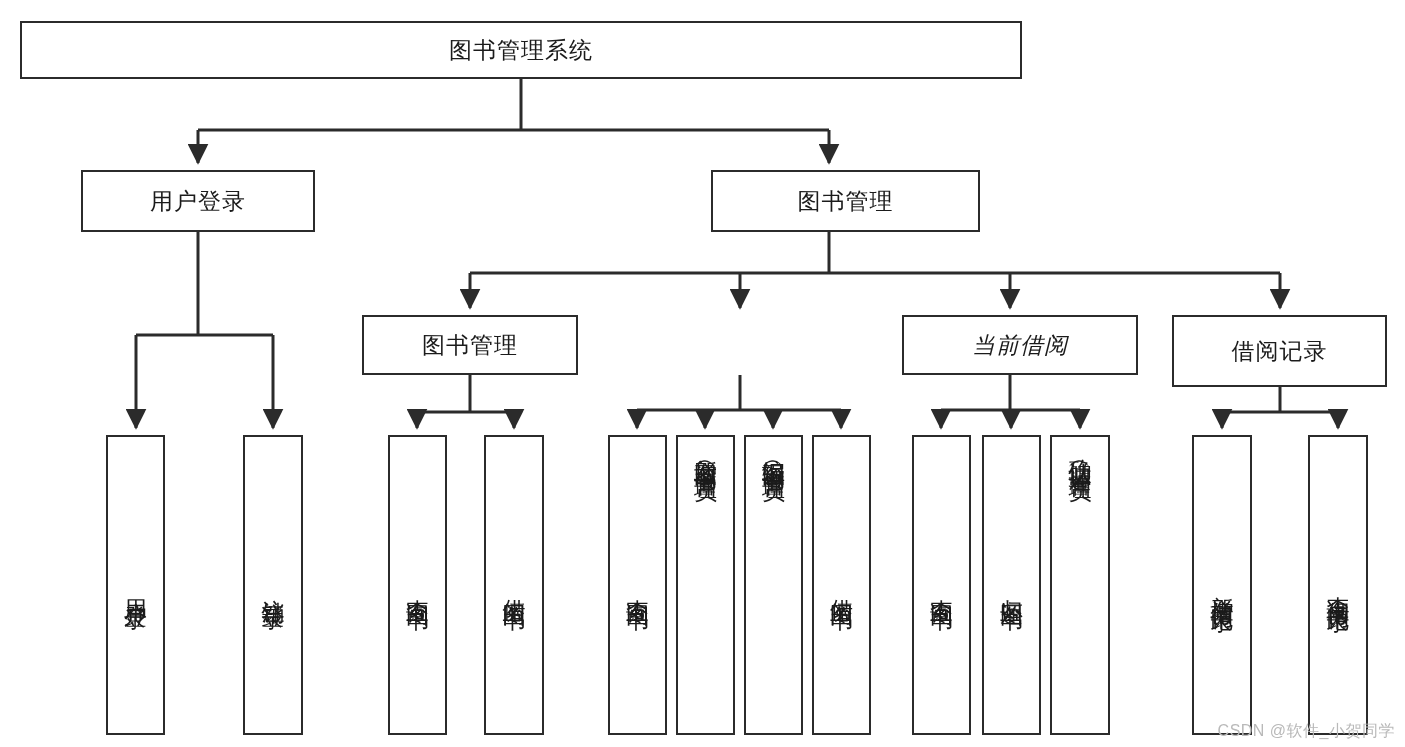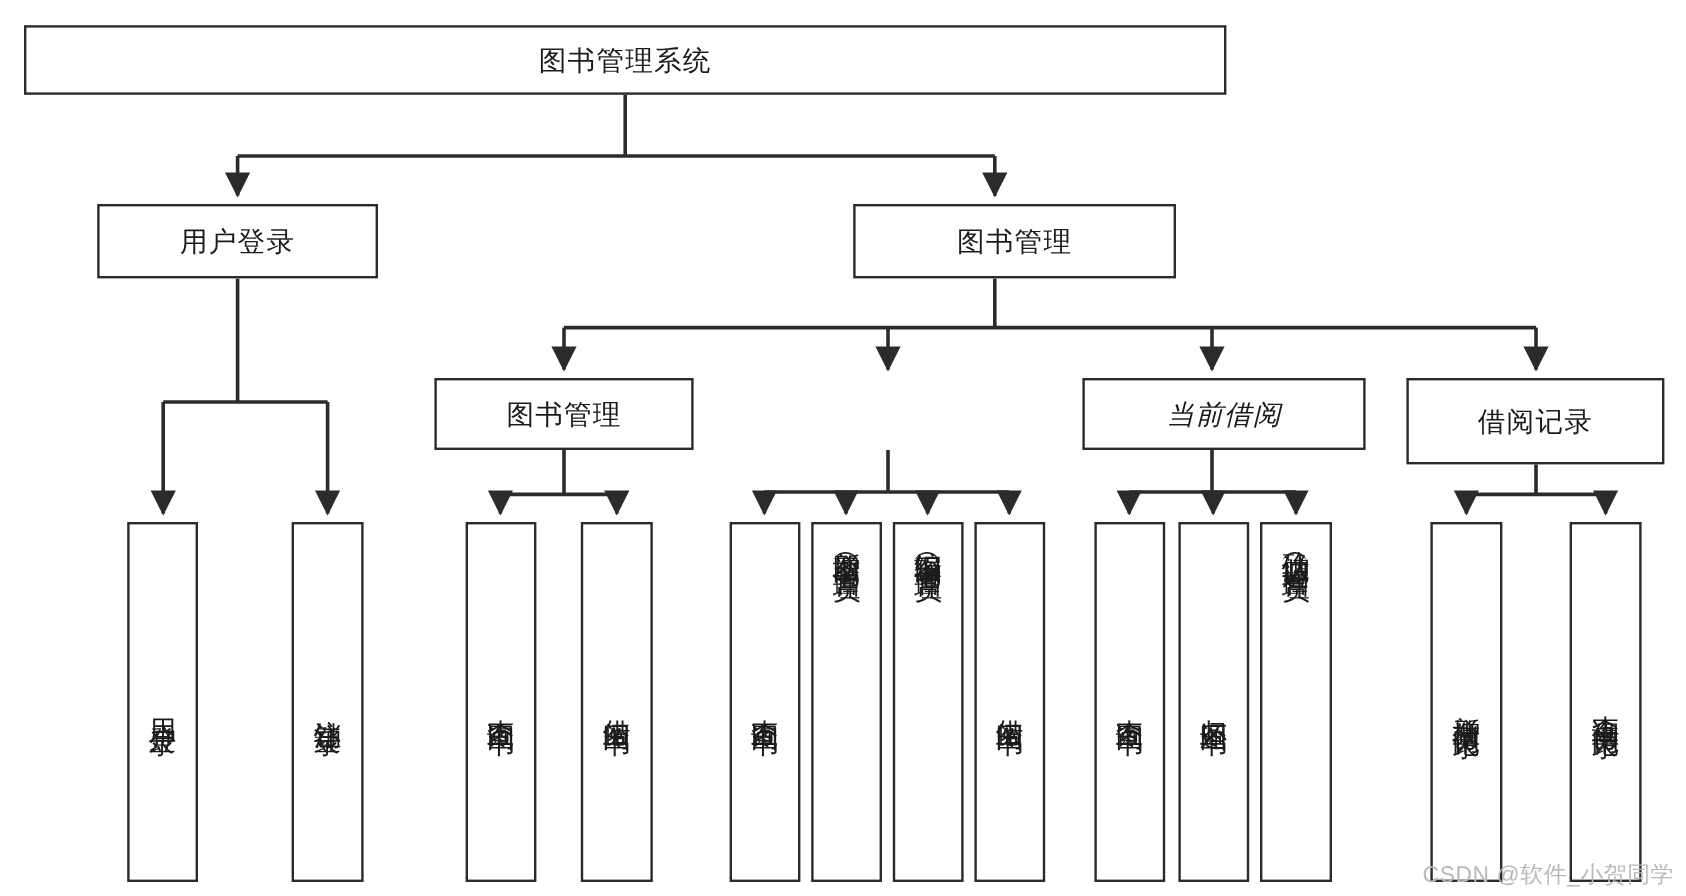--- a/index.html
+++ b/index.html
@@ -14,21 +14,21 @@
   .node .lbl{font-size:23px;line-height:1.15;color:#1b1b1b;
              letter-spacing:1px;white-space:nowrap;}
 
   .leaf{position:absolute;box-sizing:border-box;background:#ffffff;
         border:2.5px solid #2b2b2b;display:flex;align-items:center;
         justify-content:center;padding-top:4px;}
   .leaf .vlbl{writing-mode:vertical-rl;text-orientation:upright;
               font-size:23px;line-height:1.25;color:#1b1b1b;
               letter-spacing:3px;white-space:nowrap;}
 
-  #watermark{position:absolute;right:10px;bottom:5px;font-size:19px;
+  #watermark{position:absolute;right:10px;bottom:5px;font-size:16px;
              color:#b9b9b9;letter-spacing:.5px;white-space:nowrap;}
 </style>
 </head>
 <body>
 
 <div id="canvas">
 
   <svg class="links" viewBox="0 0 1405 747" xmlns="http://www.w3.org/2000/svg">
     <defs>
       <marker id="arw" viewBox="0 0 10 10" refX="9.2" refY="5" markerWidth="7" markerHeight="7" orient="auto-start-reverse">

